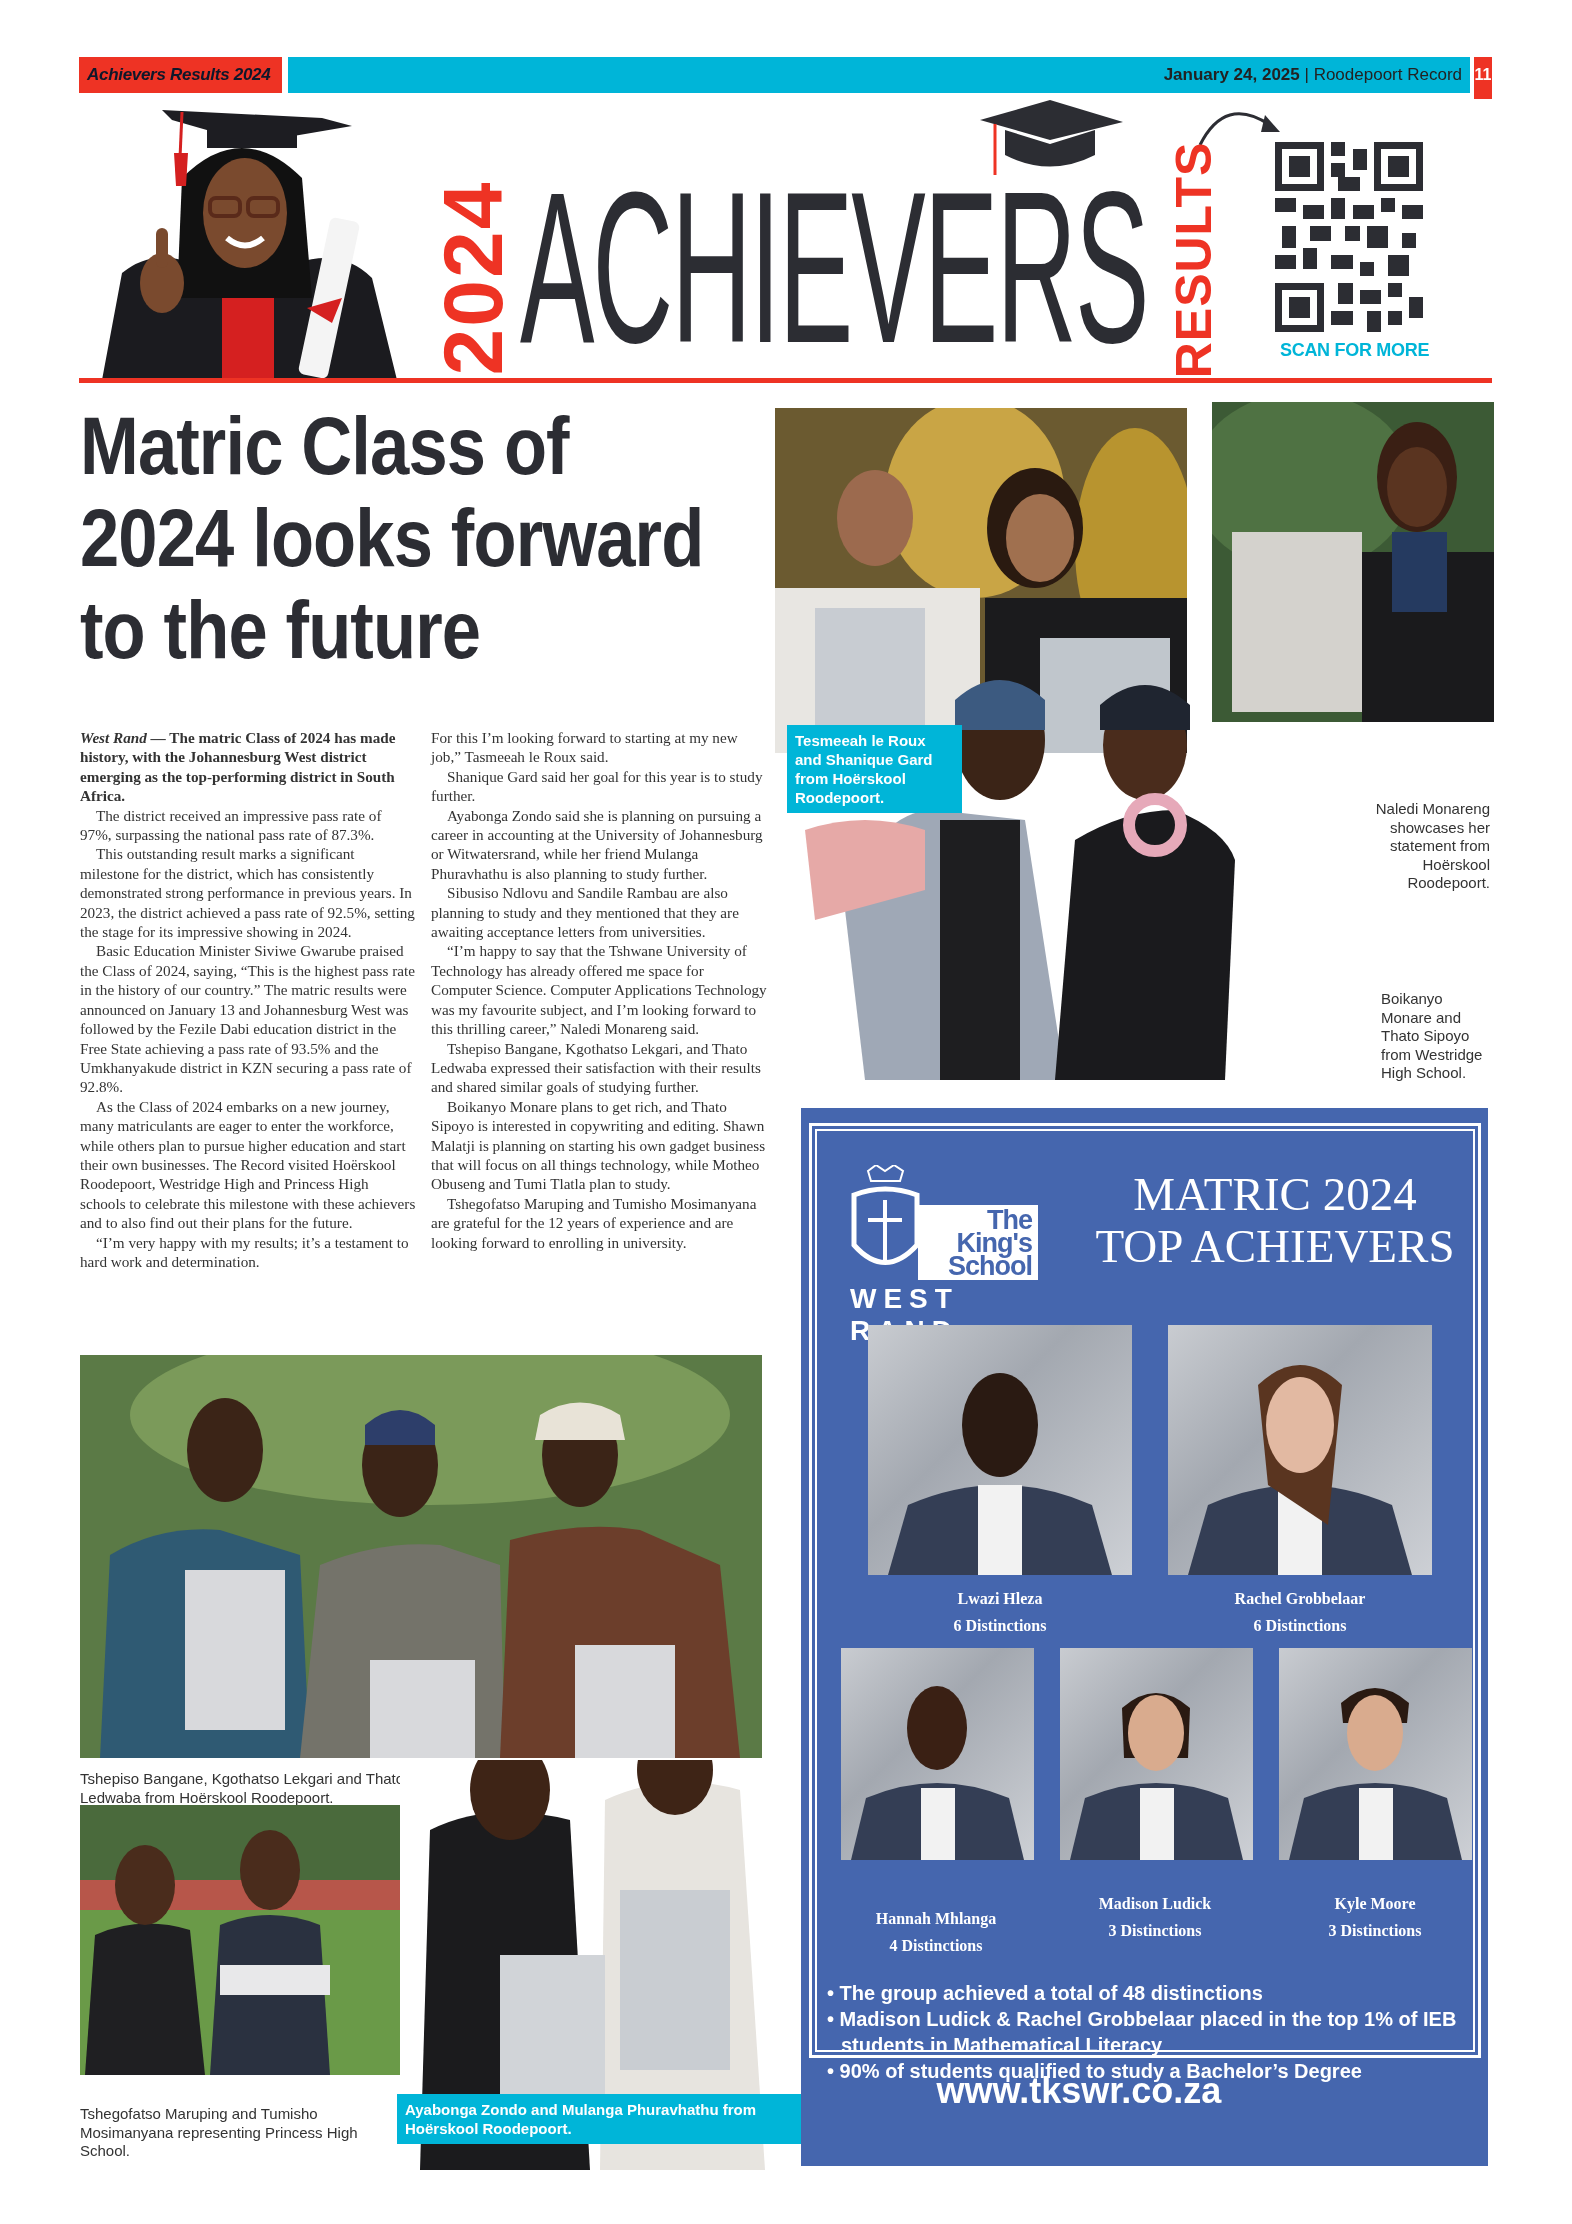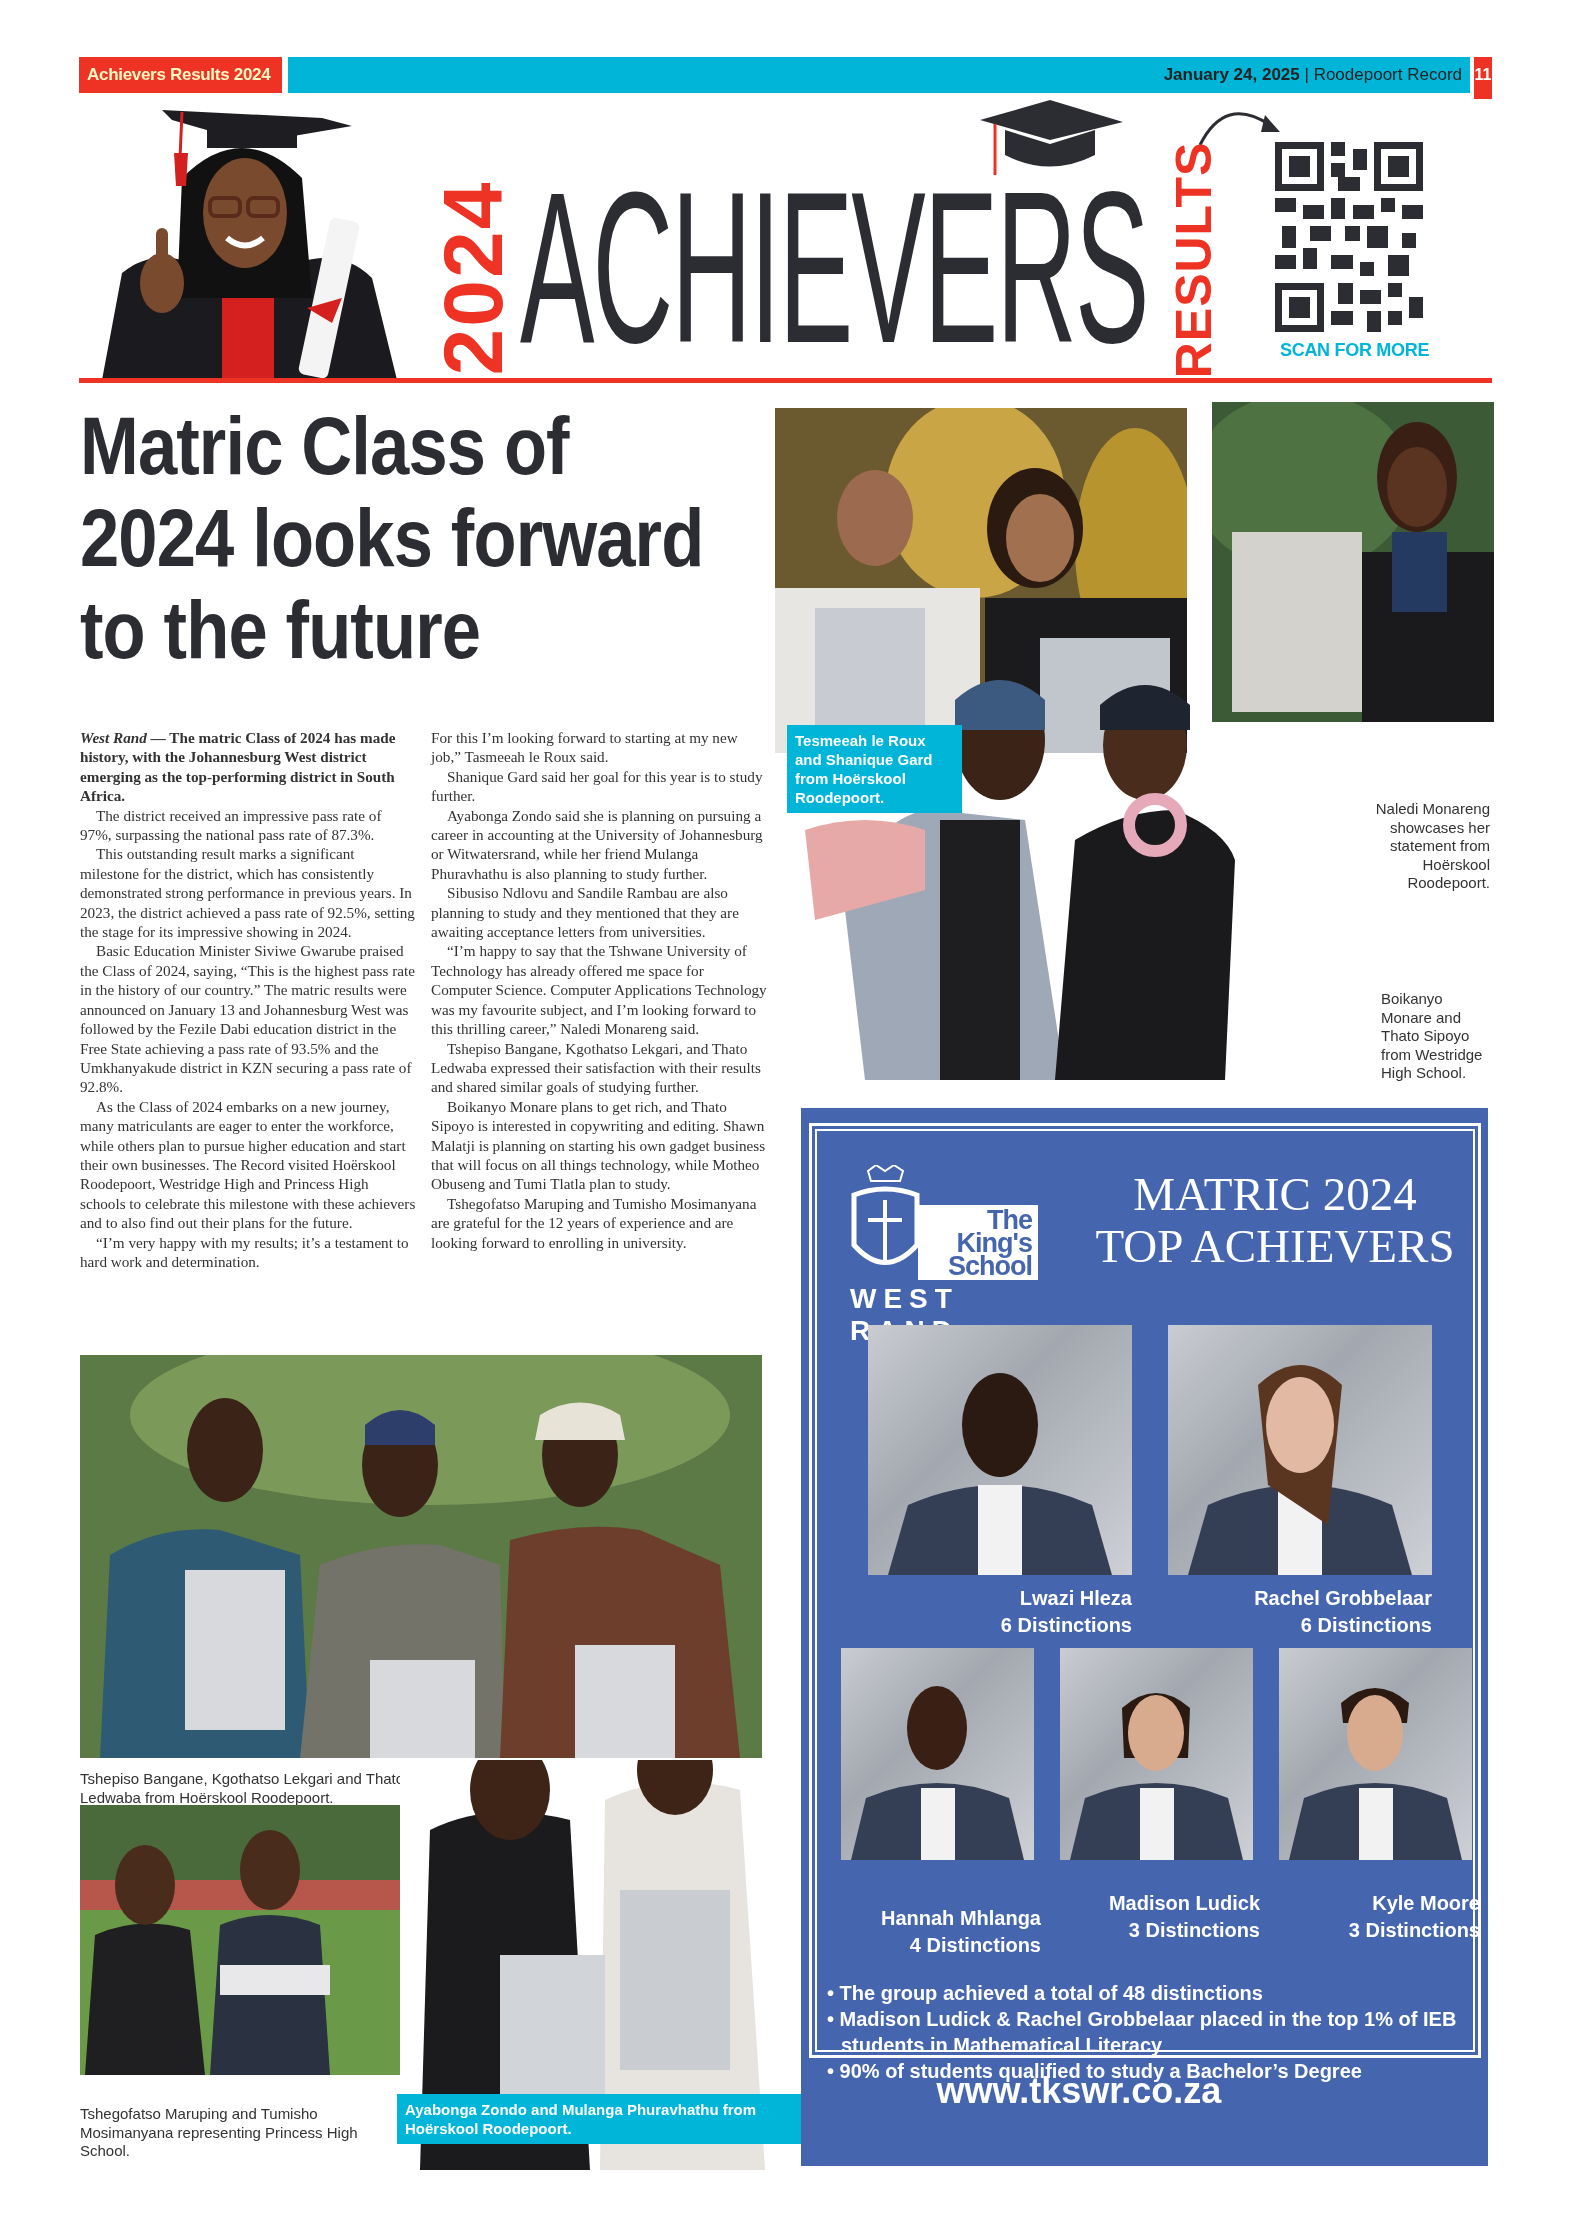--- a/index.html
+++ b/index.html
@@ -2,22 +2,22 @@
 <html><head>
 <meta charset="utf-8">
 <style>
   * { box-sizing: border-box; margin: 0; padding: 0; }
   html, body { width: 1572px; height: 2224px; background: #ffffff; overflow: hidden; }
   body { position: relative; font-family: "Liberation Serif", serif; color: #2a2b30; }
 
   .abs { position: absolute; }
 
   
-  .topbar-left { left: 79px; top: 57px; width: 203px; height: 36px; background: #ee3324; color: #fef9c3;
-    font-family: "Liberation Sans", sans-serif; font-weight: bold; font-size: 17px; line-height: 36px; padding-left: 8px; letter-spacing: -0.3px; transform-origin: left; }
+  .topbar-left { left: 79px; top: 57px; width: 203px; height: 36px; background: #ee3324; color: #0f172a;
+    font-family: "Liberation Sans", sans-serif; font-weight: bold; font-size: 17px; line-height: 36px; padding-left: 8px; letter-spacing: -0.3px; transform-origin: left; font-style: italic; }
   .topbar-mid { left: 288px; top: 57px; width: 1182px; height: 36px; background: #00b5d8;
     font-family: "Liberation Sans", sans-serif; font-size: 17px; line-height: 36px; text-align: right; padding-right: 8px; color: #222; }
   .topbar-mid b { font-weight: bold; }
   .topbar-page { left: 1474px; top: 57px; width: 18px; height: 42px; background: #ee3324; color: #fff;
     font-family: "Liberation Sans", sans-serif; font-weight: bold; font-size: 16px; line-height: 36px; text-align: center; }
 
   
   .grad-photo { left: 82px; top: 98px; width: 320px; height: 282px; overflow: hidden; }
   .masthead-rule { left: 79px; top: 378px; width: 1413px; height: 5px; background: #ee3324; }
   .year-vert { left: 425px; top: 178px; width: 96px; height: 200px; }
@@ -68,21 +68,21 @@
   .ad { left: 801px; top: 1108px; width: 687px; height: 1058px; background: #4566ae; }
   .ad-border { left: 809px; top: 1123px; width: 672px; height: 935px; border: 3px solid #fff; }
   .ad-border2 { left: 815px; top: 1129px; width: 660px; height: 923px; border: 2px solid #fff; }
   .ad-logo { left: 848px; top: 1165px; width: 225px; height: 160px; color: #fff; }
   .ad-logo .box { position: absolute; left: 70px; top: 40px; width: 120px; height: 75px; background: #fff; color: #4566ae;
     font-family: "Liberation Sans", sans-serif; font-weight: bold; text-align: right; padding-right: 6px; font-size: 27px; line-height: 23px; letter-spacing: -1px; padding-top: 4px; }
   .ad-logo .wr { position: absolute; left: 2px; top: 118px; width: 220px; font-family: "Liberation Sans", sans-serif; font-weight: bold;
     font-size: 28px; letter-spacing: 7px; color: #fff; }
   .ad-title { left: 1080px; top: 1168px; width: 390px; color: #fff; text-align: center; font-family: "Liberation Serif", serif; font-size: 47px; line-height: 52px; }
   .portrait { background: linear-gradient(135deg,#c9ccd1 0%, #a3a8b0 40%, #cdd0d5 100%); overflow: hidden; }
-  .ad-name { color: #fff; font-family: Liberation Sans, sans-serif; font-weight: bold; font-size: 20px; line-height: 27px; text-align: right; }
+  .ad-name { color: #fff; font-family: Liberation Serif, serif; font-weight: bold; font-size: 16px; line-height: 27px; text-align: center; }
   .ad-bullets { left: 827px; top: 1980px; width: 640px; color: #fff; font-family: "Liberation Sans", sans-serif; font-weight: bold; font-size: 20px; line-height: 26px; }
   .ad-bullets li { list-style: none; padding-left: 14px; text-indent: -14px; }
   .ad-url { left: 801px; top: 2070px; width: 556px; text-align: center; color: #fff; font-family: "Liberation Sans", sans-serif; font-weight: bold; font-size: 36px; }
 </style>
 </head>
 <body>
 
 <div class="abs topbar-left">Achievers Results 2024</div>
 <div class="abs topbar-mid">
   <b>January 24, 2025</b><span> | </span><span>Roodepoort Record</span>

